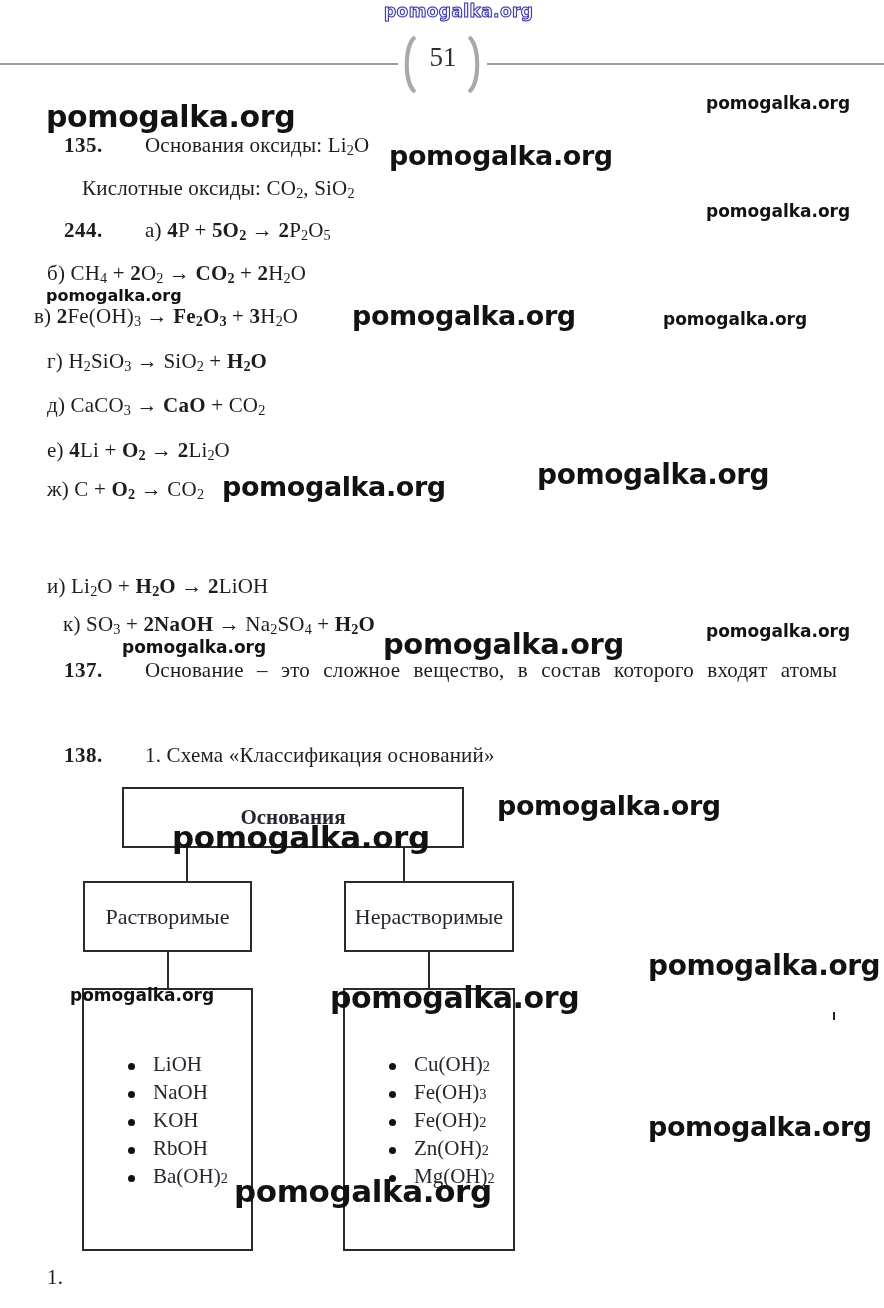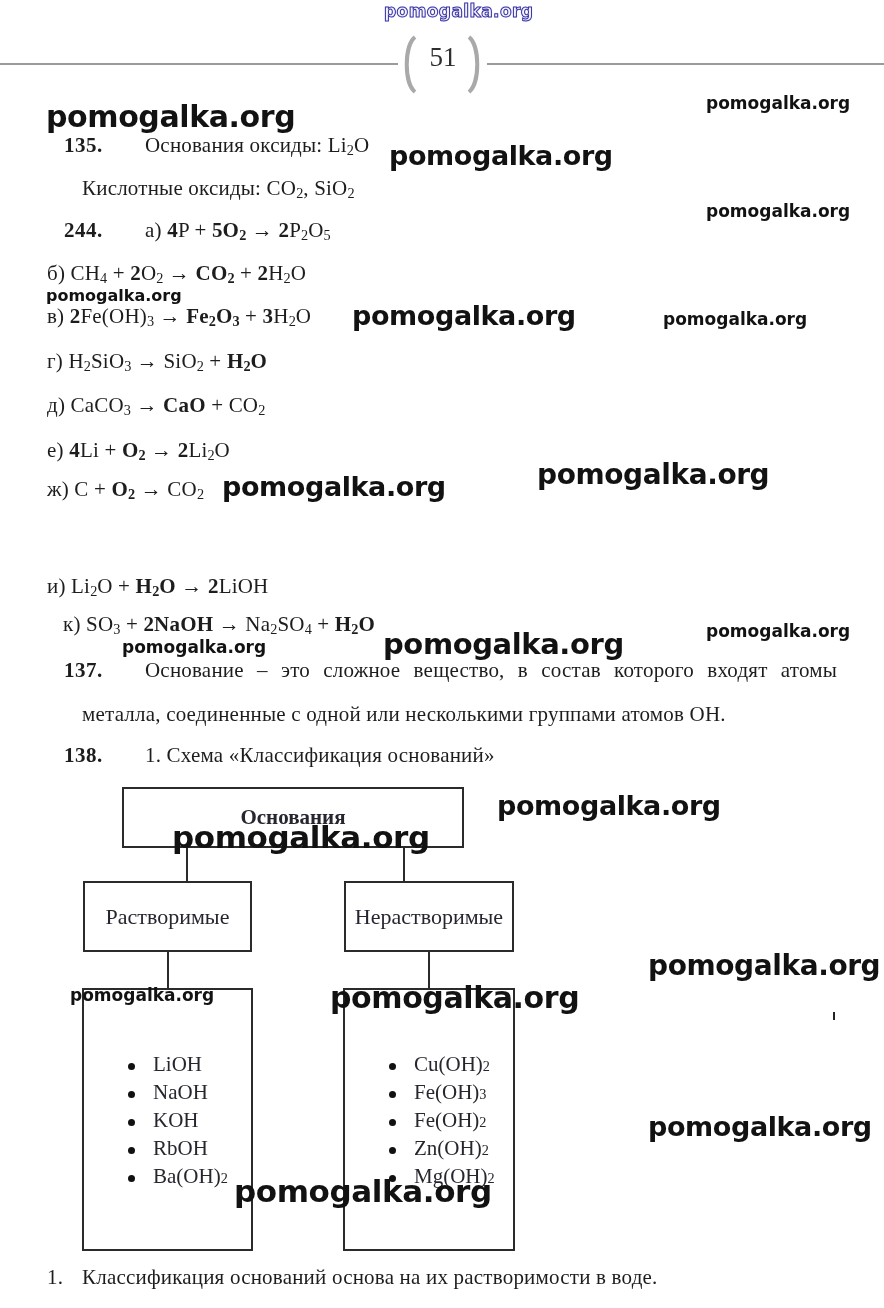--- a/index.html
+++ b/index.html
@@ -54,31 +54,30 @@
   </svg>
   <div class="pageno">51</div>
 
   <div class="pnum" style="top:133px;">135.</div>
   <div class="line" style="left:145px;top:133px;"><span>Основания оксиды: Li</span><span class="sub">2</span><span>O</span></div>
   <div class="line" style="left:82px;top:176px;"><span>Кислотные оксиды: CO</span><span class="sub">2</span><span>, SiO</span><span class="sub">2</span></div>
 
   <div class="pnum" style="top:218px;">244.</div>
   <div class="line" style="left:145px;top:218px;"><span>а) </span><span class="b">4</span><span>P + </span><span class="b">5O</span><span class="b sub">2</span><span> → </span><span class="b">2</span><span>P</span><span class="sub">2</span><span>O</span><span class="sub">5</span></div>
   <div class="line" style="left:47px;top:261px;"><span>б) CH</span><span class="sub">4</span><span> + </span><span class="b">2</span><span>O</span><span class="sub">2</span><span> → </span><span class="b">CO</span><span class="b sub">2</span><span> + </span><span class="b">2</span><span>H</span><span class="sub">2</span><span>O</span></div>
-  <div class="line" style="left:47px;top:304px;"><span>в) </span><span class="b">2</span><span>Fe(OH)</span><span class="sub">3</span><span> → </span><span class="b">Fe</span><span class="b sub">2</span><span class="b">O</span><span class="b sub">3</span><span> + </span><span class="b">3</span><span>H</span><span class="sub">2</span><span>O</span></div>
+  <div class="line" style="left:34px;top:304px;"><span>в) </span><span class="b">2</span><span>Fe(OH)</span><span class="sub">3</span><span> → </span><span class="b">Fe</span><span class="b sub">2</span><span class="b">O</span><span class="b sub">3</span><span> + </span><span class="b">3</span><span>H</span><span class="sub">2</span><span>O</span></div>
   <div class="line" style="left:47px;top:349px;"><span>г) H</span><span class="sub">2</span><span>SiO</span><span class="sub">3</span><span> → SiO</span><span class="sub">2</span><span> + </span><span class="b">H</span><span class="b sub">2</span><span class="b">O</span></div>
   <div class="line" style="left:47px;top:393px;"><span>д) CaCO</span><span class="sub">3</span><span> → </span><span class="b">CaO</span><span> + CO</span><span class="sub">2</span></div>
   <div class="line" style="left:47px;top:438px;"><span>е) </span><span class="b">4</span><span>Li + </span><span class="b">O</span><span class="b sub">2</span><span> → </span><span class="b">2</span><span>Li</span><span class="sub">2</span><span>O</span></div>
   <div class="line" style="left:47px;top:477px;"><span>ж) C + </span><span class="b">O</span><span class="b sub">2</span><span> → CO</span><span class="sub">2</span></div>
   <div class="line" style="left:47px;top:568px;margin-top:6px;"><span>и) Li</span><span class="sub">2</span><span>O + </span><span class="b">H</span><span class="b sub">2</span><span class="b">O</span><span> → </span><span class="b">2</span><span>LiOH</span></div>
   <div class="line" style="left:63px;top:612px;"><span>к) SO</span><span class="sub">3</span><span> + </span><span class="b">2NaOH</span><span> → Na</span><span class="sub">2</span><span>SO</span><span class="sub">4</span><span> + </span><span class="b">H</span><span class="b sub">2</span><span class="b">O</span></div>
 
   <div class="pnum" style="top:658px;">137.</div>
   <div class="line just" style="left:145px;top:658px;width:692px;">Основание – это сложное вещество, в состав которого входят атомы</div>
-  <div class="line" style="left:82px;top:702px;">металла, соединенные с одной или несколькими группами атомов ОН.</div>
 
   <div class="pnum" style="top:743px;">138.</div>
   <div class="line" style="left:145px;top:743px;">1. Схема «Классификация оснований»</div>
 
   <div class="dbox" style="left:122px;top:787px;width:342px;height:61px;">
     <div class="dlabel b">Основания</div>
   </div>
   <div class="vline" style="left:186px;top:848px;height:33px;"></div>
   <div class="vline" style="left:403px;top:848px;height:33px;"></div>
 
@@ -140,21 +139,20 @@
         </div>
         <div class="dli">
           <span class="dot"></span>
           <span>Mg(OH)</span>
           <span class="sub">2</span>
         </div>
       </div>
   </div>
 
   <div class="line" style="left:47px;top:1265px;">1.</div>
-  <div class="line" style="left:82px;top:1265px;">Классификация оснований основа на их растворимости в воде.</div>
 
   <span class="wm wm-blue" style="left:384px;top:3px;">pomogalka.org</span>
   <span class="wm wm-sm" style="left:706px;top:95px;">pomogalka.org</span>
   <span class="wm wm-lg" style="left:46px;top:102px;font-size:30px;">pomogalka.org</span>
   <span class="wm wm-lg" style="left:389px;top:142px;">pomogalka.org</span>
   <span class="wm wm-sm" style="left:706px;top:203px;">pomogalka.org</span>
   <span class="wm wm-sm" style="left:46px;top:288px;font-size:16px;">pomogalka.org</span>
   <span class="wm wm-lg" style="left:352px;top:302px;">pomogalka.org</span>
   <span class="wm wm-sm" style="left:663px;top:311px;">pomogalka.org</span>
   <span class="wm wm-lg" style="left:222px;top:473px;">pomogalka.org</span>

